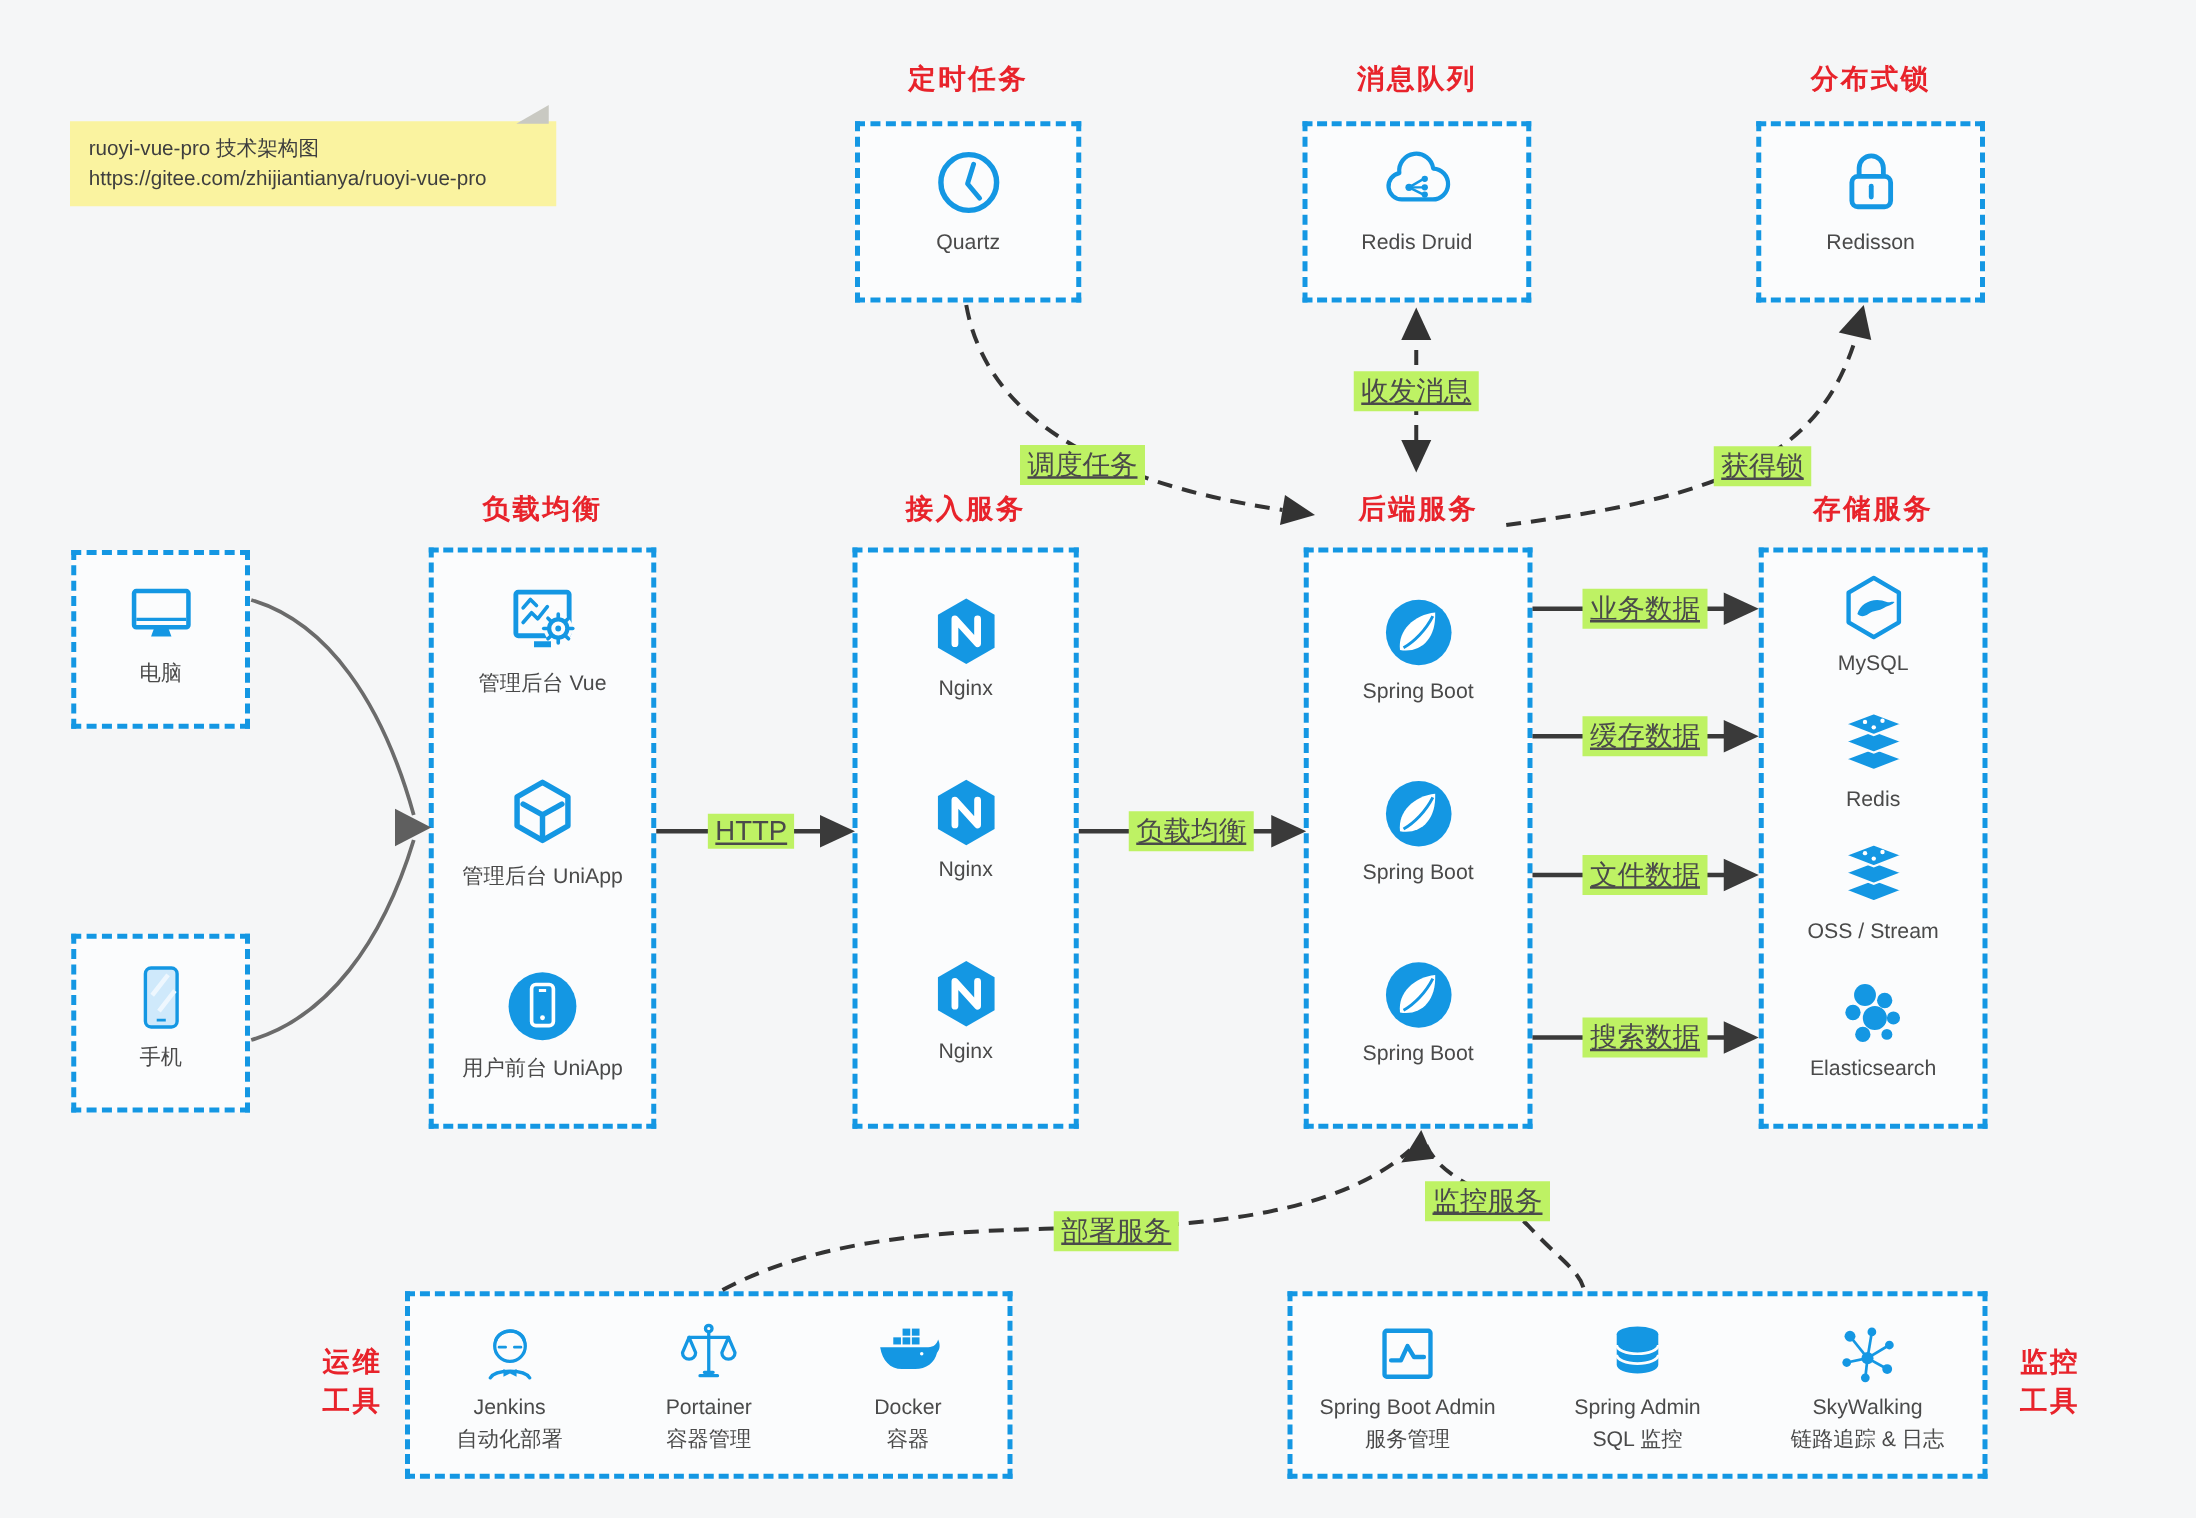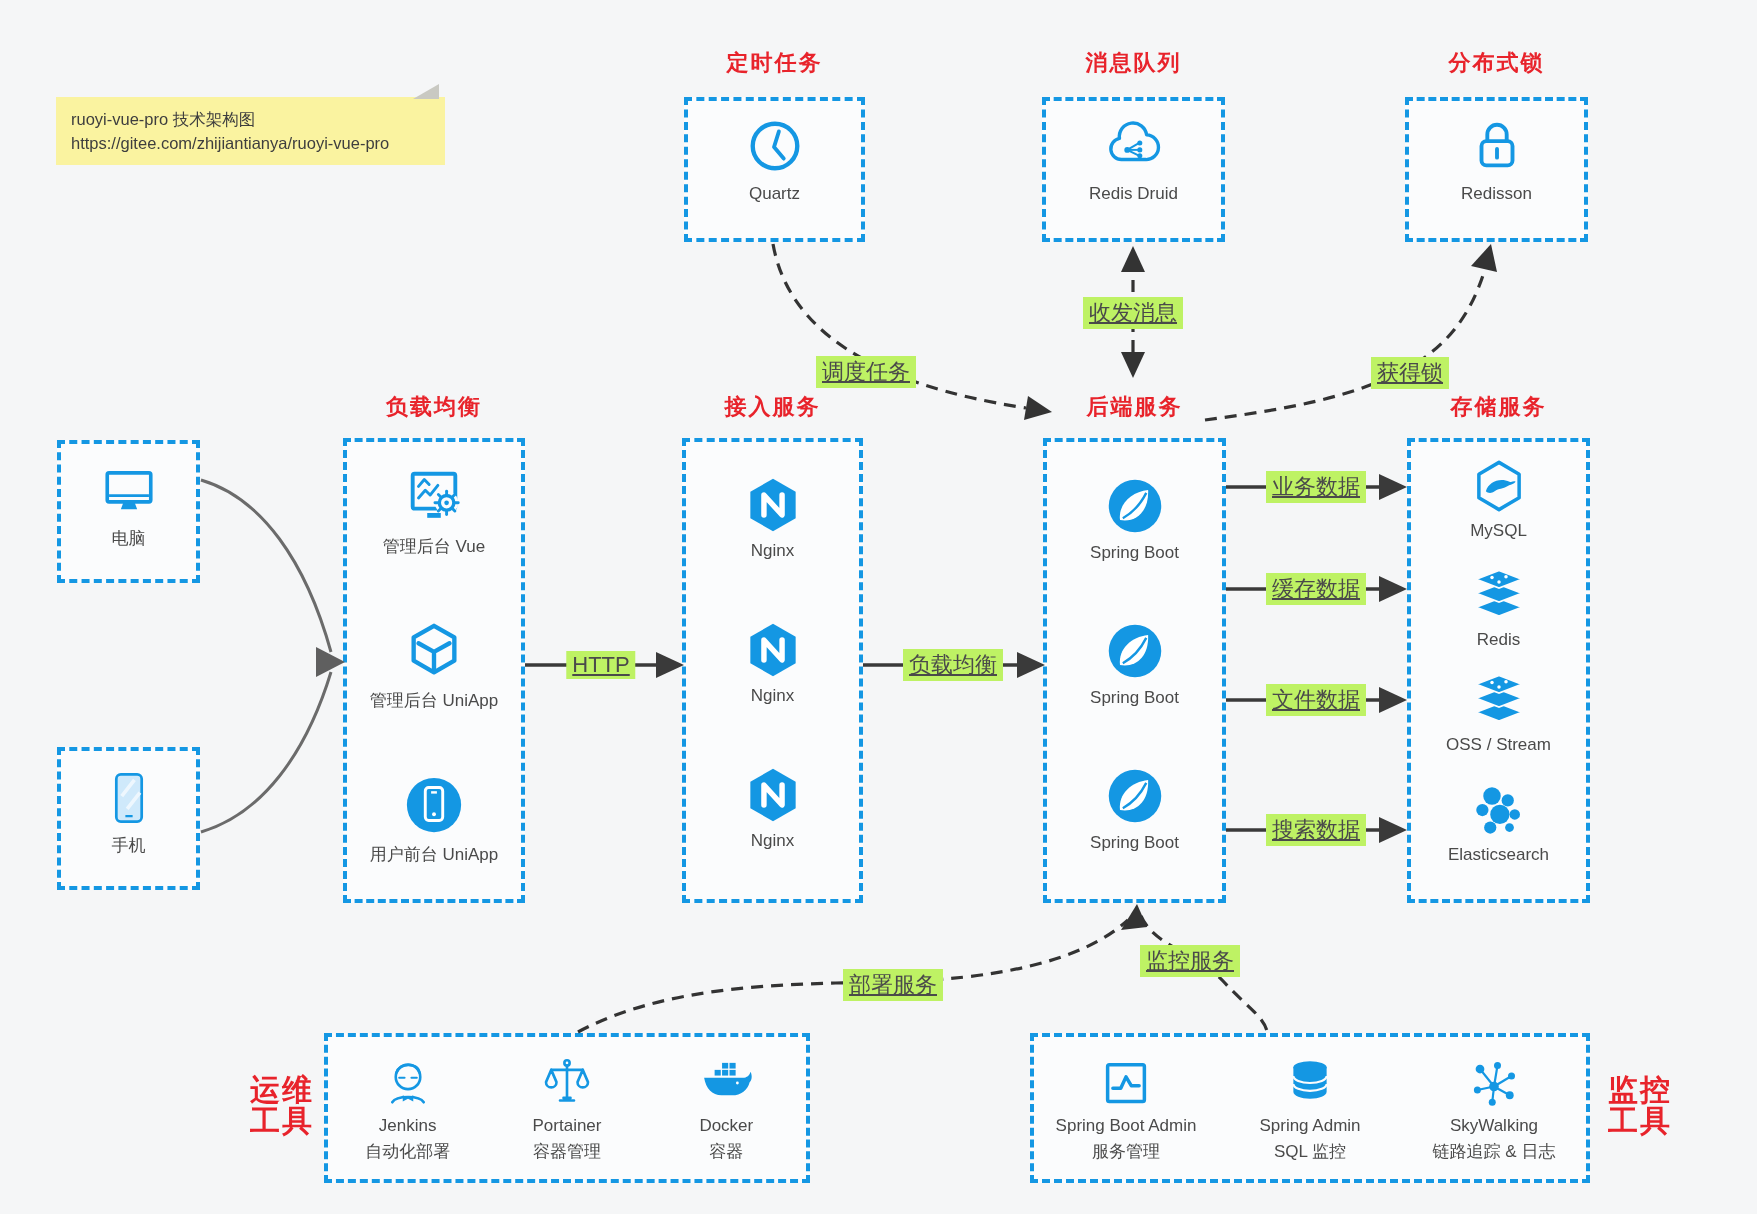--- a/index.html
+++ b/index.html
@@ -1,20 +1,20 @@
 <!DOCTYPE html>
 <html><head>
 <meta charset="utf-8">
 <style>
   html,body{margin:0;padding:0;background:#f5f6f7;}
   .canvas{position:relative;width:1757px;height:1214px;background:#f5f6f7;
     font-family:"Liberation Sans","DejaVu Sans",sans-serif;overflow:hidden;}
   .dbox{position:absolute;border:4px dashed #1497e3;background:#fbfcfd;box-sizing:border-box;z-index:1;}
   .gtitle{position:absolute;color:#e8232b;font-weight:700;font-size:22px;text-align:center;letter-spacing:2px;z-index:1;}
-  .side-title{position:absolute;color:#e8232b;font-weight:700;font-size:30px;text-align:center;line-height:31px;letter-spacing:2px;z-index:1;}
+  .side-title{position:absolute;color:#e8232b;font-weight:700;font-size:22px;text-align:center;line-height:31px;letter-spacing:2px;z-index:1;}
   .item{position:absolute;left:0;right:0;display:flex;flex-direction:column;align-items:center;gap:7px;}
   .lbl{font-size:17px;color:#4a4a4a;white-space:nowrap;}
   .sub{font-size:17px;color:#4a4a4a;white-space:nowrap;}
   .hrow{position:absolute;left:0;right:0;top:0;bottom:0;display:flex;}
   .cell{flex:1;display:flex;flex-direction:column;align-items:center;padding-top:18px;gap:5px;}
   .cell .sub{margin-top:-1px;}
   .conn-label{position:absolute;transform:translate(-50%,-50%);background:#bef264;
     padding:1px 6px;font-size:22px;color:#4a4a4a;white-space:nowrap;z-index:3;text-decoration:underline;}
   .overlay{position:absolute;left:0;top:0;z-index:2;pointer-events:none;}
   .note{position:absolute;left:56px;top:97px;width:389px;background:#faf3a0;color:#3e3e3e;

